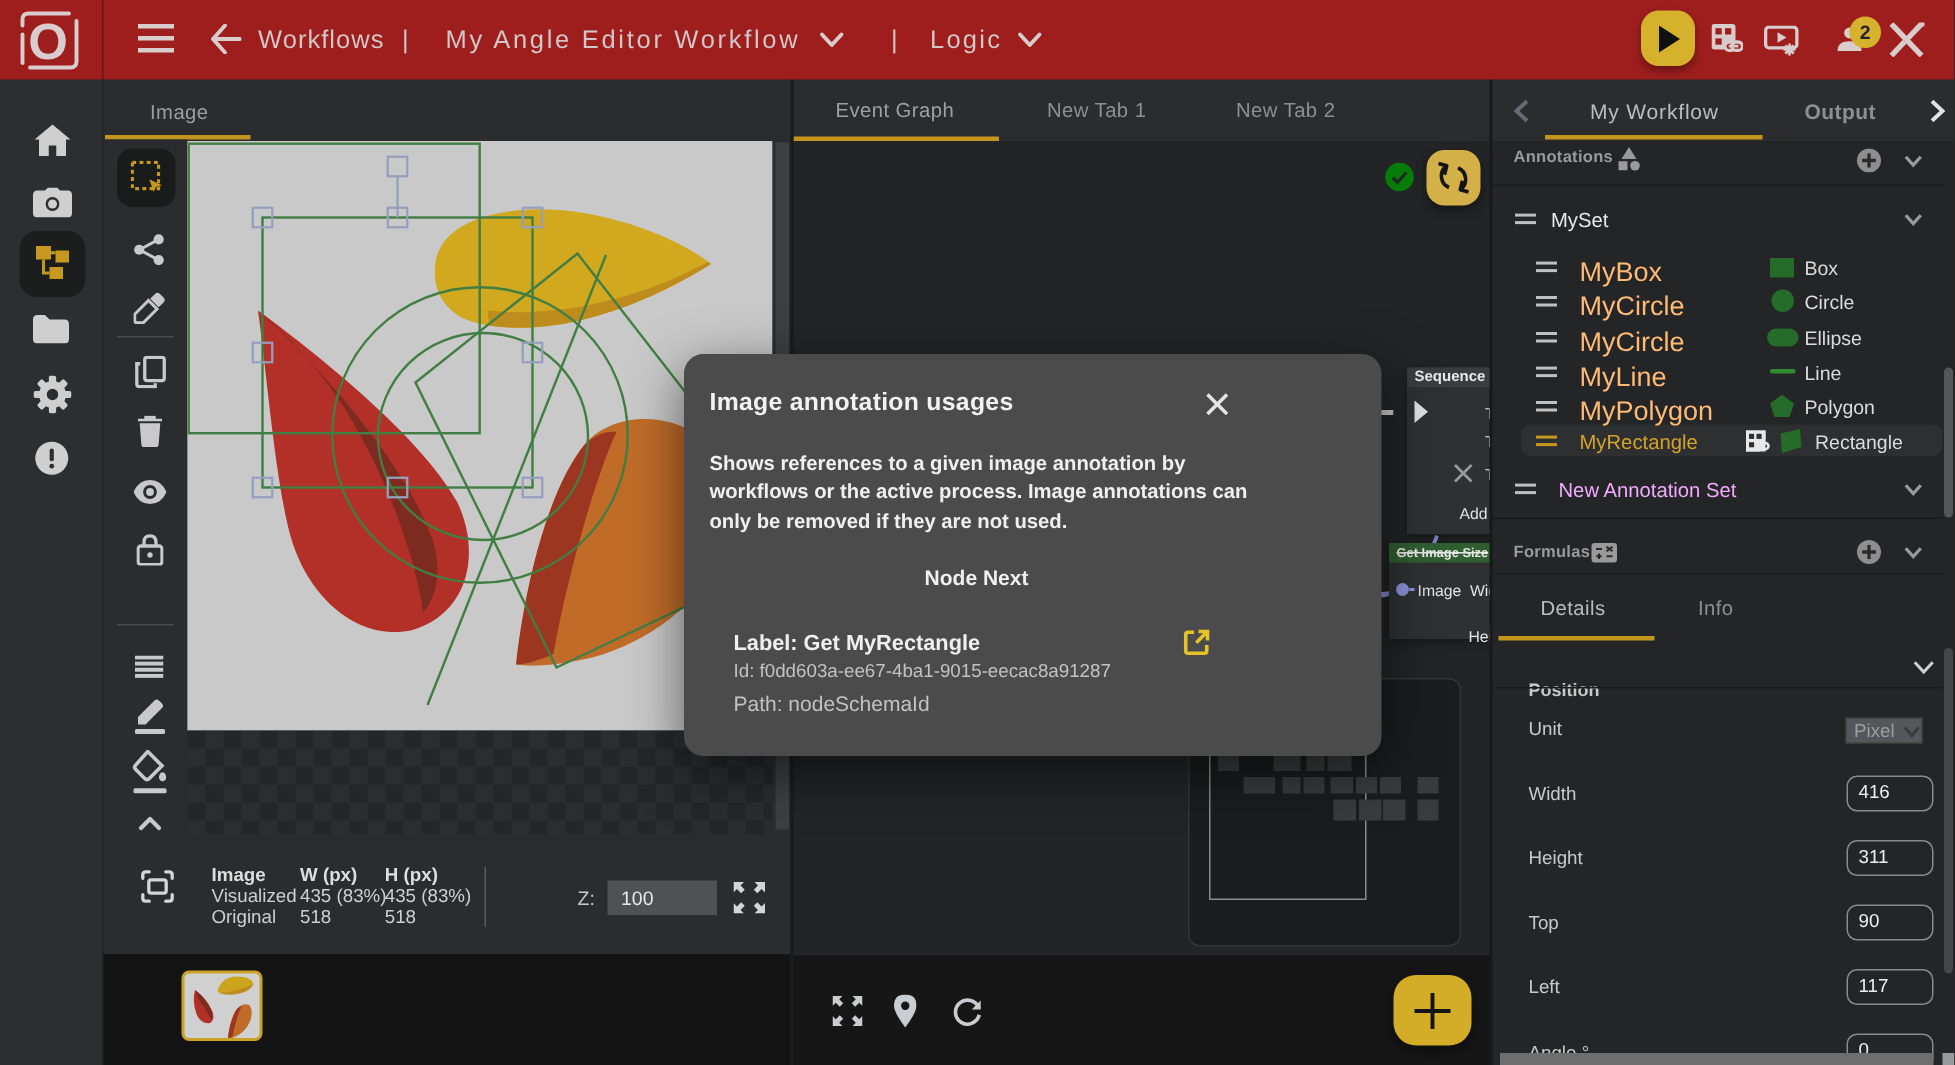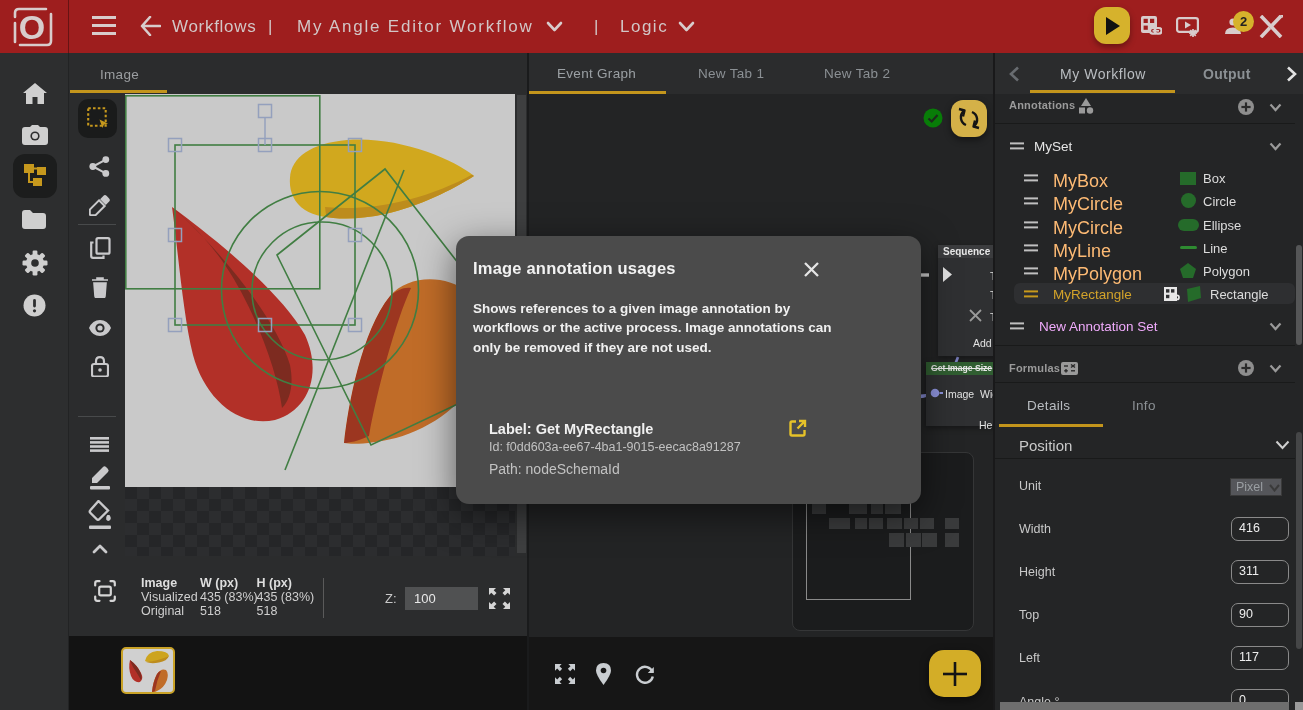--- a/index.html
+++ b/index.html
@@ -496,21 +496,21 @@
       </svg>
     <svg class="abs" style="left:275px;top:311px" width="13" height="9" viewBox="0 0 13 9">
         <path d="M1.5 1.5 L6.5 7 L11.5 1.5" stroke="#9a9a9a" stroke-width="2.2" fill="none"></path>
       </svg>
     <div class="rdiv" style="top:329px"></div>
 
     <div class="abs" style="left:33px;top:345px;font-size:13.5px;letter-spacing:.3px;color:#b9bdc1">Details</div>
     <div class="abs" style="left:138px;top:345px;font-size:13.5px;letter-spacing:.3px;color:#8b9094">Info</div>
     <div class="abs" style="left:5px;top:371px;width:104px;height:2.5px;background:#c3951c"></div>
 
-    <div class="abs" style="left:25px;top:384px;font-size:15px;font-weight:400;color:#c9c9c9">Position</div>
+    <div class="abs" style="left:25px;top:400px;font-size:12px;font-weight:700;color:#c9c9c9">Position</div>
     <svg class="abs" style="left:281px;top:387px" width="15" height="10" viewBox="0 0 15 10">
         <path d="M1.5 1.5 L7.5 8 L13.5 1.5" stroke="#cfcfcf" stroke-width="2" fill="none"></path>
       </svg>
     <div class="rdiv" style="top:405px"></div>
 
     <div class="rlabel" style="top:426px">Unit</div>
     <div class="abs" style="left:236px;top:425px;width:52px;height:18px;background:#55565a;border:1px solid #3a3a3a;color:#9a9ea2;font-size:12.5px;line-height:16px;padding-left:5px">Pixel
       <svg class="abs" style="left:38px;top:5px" width="11" height="8" viewBox="0 0 11 8">
           <path d="M1 1 L5.5 6.5 L10 1" stroke="#3a3a3a" stroke-width="2" fill="none"></path>
         </svg>
@@ -645,20 +645,21 @@
 
   <div id="modal">
     <div style="position:absolute;left:17px;top:23px;font-size:16.5px;font-weight:700;letter-spacing:.2px;color:#f2f2f2">Image annotation usages</div>
     <svg class="abs" style="left:348px;top:26px" width="15" height="15" viewBox="0 0 15 15">
         <g stroke="#e5e5e5" stroke-width="2.3">
           <line x1="1" y1="1" x2="14" y2="14"></line>
           <line x1="14" y1="1" x2="1" y2="14"></line>
         </g>
       </svg>
     <div style="position:absolute;left:17px;top:63px;width:368px;font-size:13.5px;font-weight:700;line-height:19.3px;color:#f0f0f0">Shows references to a given image annotation by workflows or the active process. Image annotations can only be removed if they are not used.</div>
+    <div style="position:absolute;left:0;top:141px;width:390px;text-align:center;font-size:14px;font-weight:700;color:#f0f0f0">Node Next</div>
     <div style="position:absolute;left:33px;top:185px;font-size:14.5px;font-weight:700;color:#f0f0f0">Label: Get MyRectangle</div>
     <svg class="abs" style="left:332px;top:183px" width="19" height="19" viewBox="0 0 19 19">
       <path d="M8 2.5 H4 Q2.5 2.5 2.5 4 V15 Q2.5 16.5 4 16.5 H15 Q16.5 16.5 16.5 15 V11" stroke="#e6c229" stroke-width="2.4" fill="none"></path>
       <path d="M11 2 H17 V8 M17 2 L9.5 9.5" stroke="#e6c229" stroke-width="2.4" fill="none"></path>
     </svg>
     <div style="position:absolute;left:33px;top:204px;font-size:12.5px;color:#c2c2c2">Id: f0dd603a-ee67-4ba1-9015-eecac8a91287</div>
     <div style="position:absolute;left:33px;top:225px;font-size:14px;color:#c2c2c2">Path: nodeSchemaId</div>
   </div>
 
   <div class="abs" style="left:68px;top:53px;width:1px;height:657px;background:#222324;z-index:5"></div>

